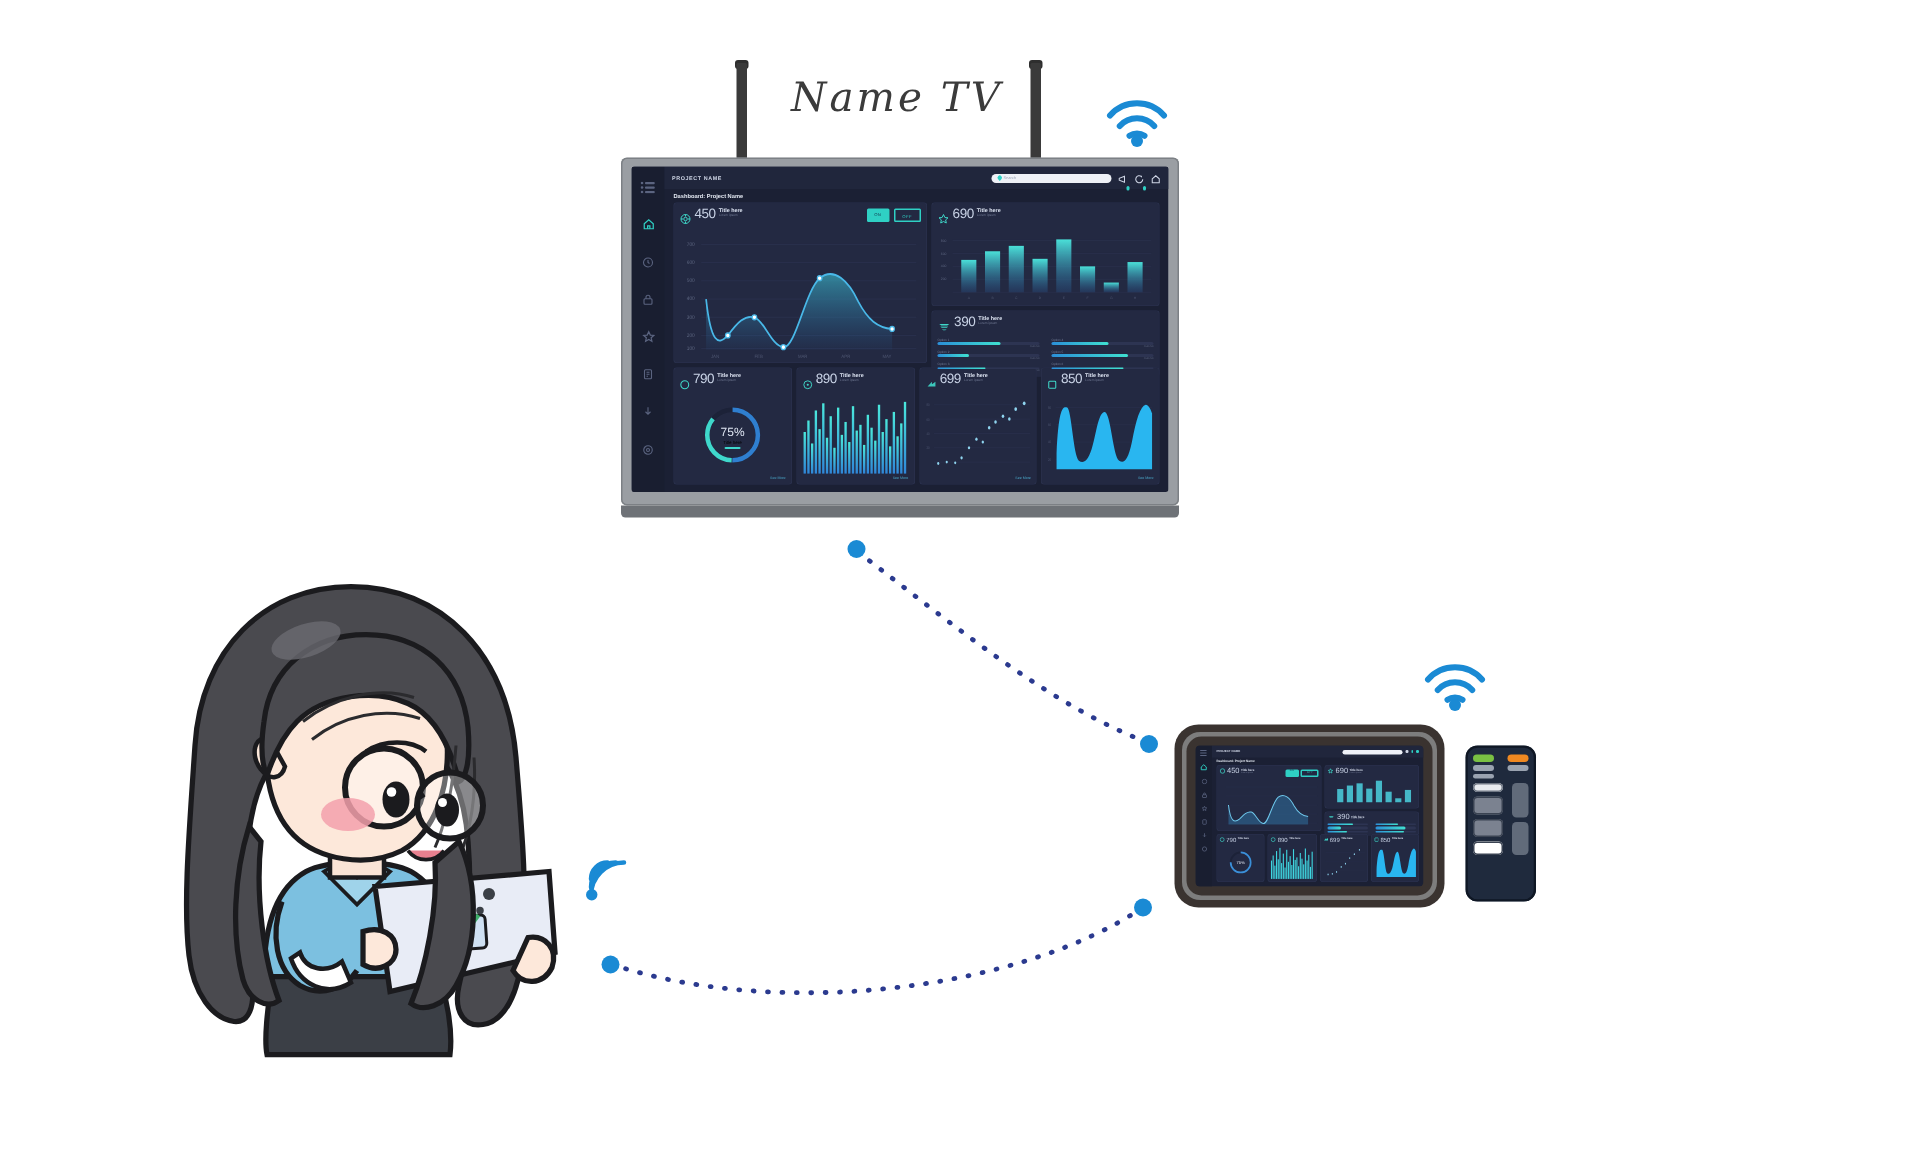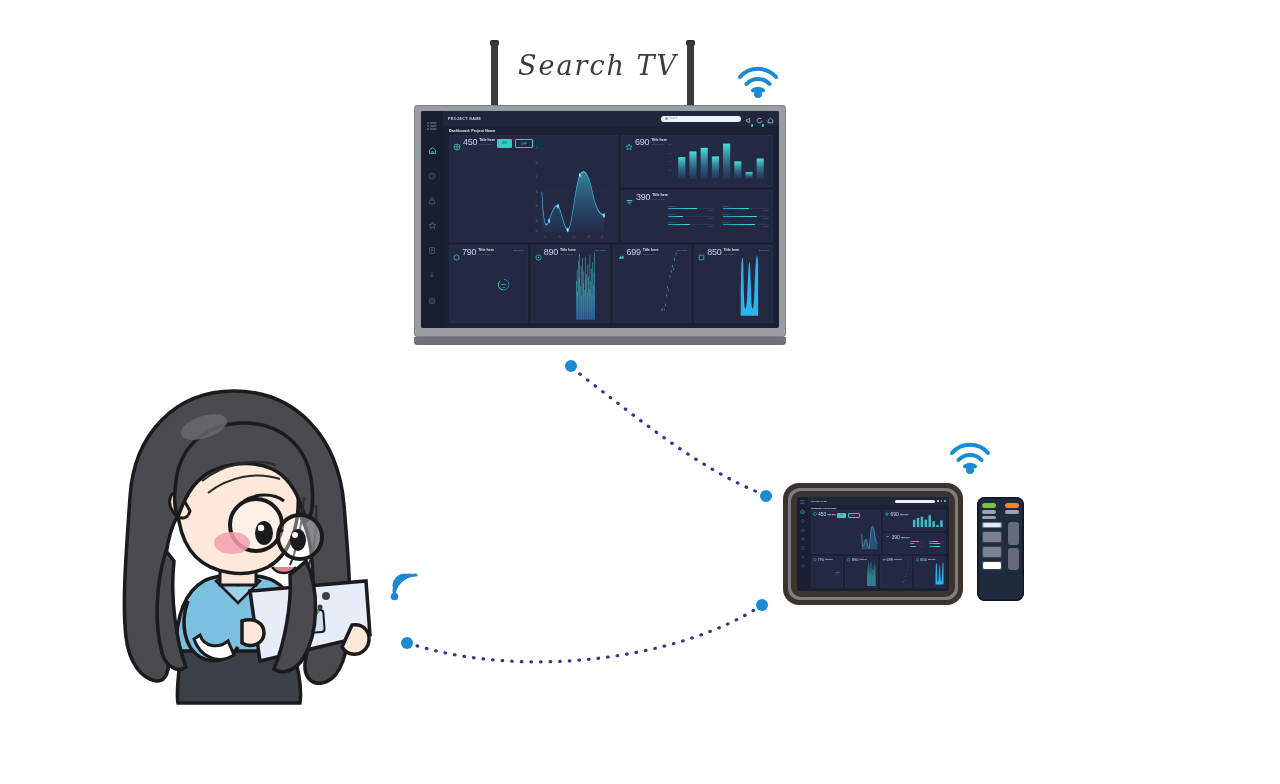--- a/index.html
+++ b/index.html
@@ -60,21 +60,21 @@
   .dash-search span { font-size:2.6px; color:#9aa3b5; }
   .pin { width:3px;height:3px;background:#2fd0c4;border-radius:50% 50% 50% 0;transform:rotate(-45deg);margin-right:1px;}
   .dash-top-ic { color:#cfd6e6; position:relative; line-height:1; }
   .dash-top-ic .dot { position:absolute; right:-1px; bottom:0px; width:2.5px; height:2.5px; background:#2fd0c4; border-radius:50%; }
   .dash-crumb { font-size:3.8px; color:#e3e8f2; font-weight:bold; padding:3px 0 2px 6px; flex:0 0 auto;}
 
   .dash-body { flex:1; display:flex; flex-direction:column; gap:3px; padding:0 6px 5px 6px; min-height:0;}
   .dash-row { display:flex; gap:3px; min-height:0; }
   .dash-row.top { flex:1.38; }
   .dash-row.bot { flex:1; }
-  .card { background:#232942; border-radius:2px; padding:3px 4px; display:flex; flex-direction:row; min-width:0;
+  .card { background:#232942; border-radius:2px; padding:3px 4px; display:flex; flex-direction:column; min-width:0;
           box-shadow: inset 0 0 0 .4px #2c3350; }
   .card-hd { display:flex; align-items:flex-start; gap:2px; flex:0 0 auto; }
   .card-ic { color:#3fd6c8; line-height:1; }
   .card-num { font-size:9px; color:#c9d3e6; line-height:1; letter-spacing:-.3px;}
   .card-t { display:flex; flex-direction:column; padding-top:1px;}
   .card-t b { font-size:3.6px; color:#dbe2f0; font-weight:bold; line-height:1.1;}
   .card-t i { font-size:2.2px; color:#6d7690; font-style:normal; line-height:1.2;}
   .toggles { margin-left:auto; display:flex; gap:3px; padding-top:1px;}
   .tg { font-size:2.8px; padding:1.5px 5px; border-radius:1px; letter-spacing:.3px;}
   .tg.on { background:#2fd0c4; color:#10324a; }
@@ -599,21 +599,21 @@
               </div>
             </div>
           </div>
         </div>
 
       </div>
     </div>
     <div class="tv-base"></div>
   </div>
 
-  <div class="smart-tv-label">Search TV</div>
+  <div class="smart-tv-label">Name TV</div>
 
   <svg class="wifi" style="left:735px; top:58px; width:46px; height:40px;" viewBox="0 0 46 40">
     <g fill="none" stroke="#1a8ad4" stroke-width="4" stroke-linecap="round">
       <path d="M5 19 a24 24 0 0 1 36 0"></path>
       <path d="M11.5 26 a15.5 15.5 0 0 1 23 0"></path>
       <path d="M18 32.5 a9 9 0 0 1 10 0"></path>
     </g>
     <circle cx="23" cy="36" r="4" fill="#1a8ad4"></circle>
   </svg>
 

